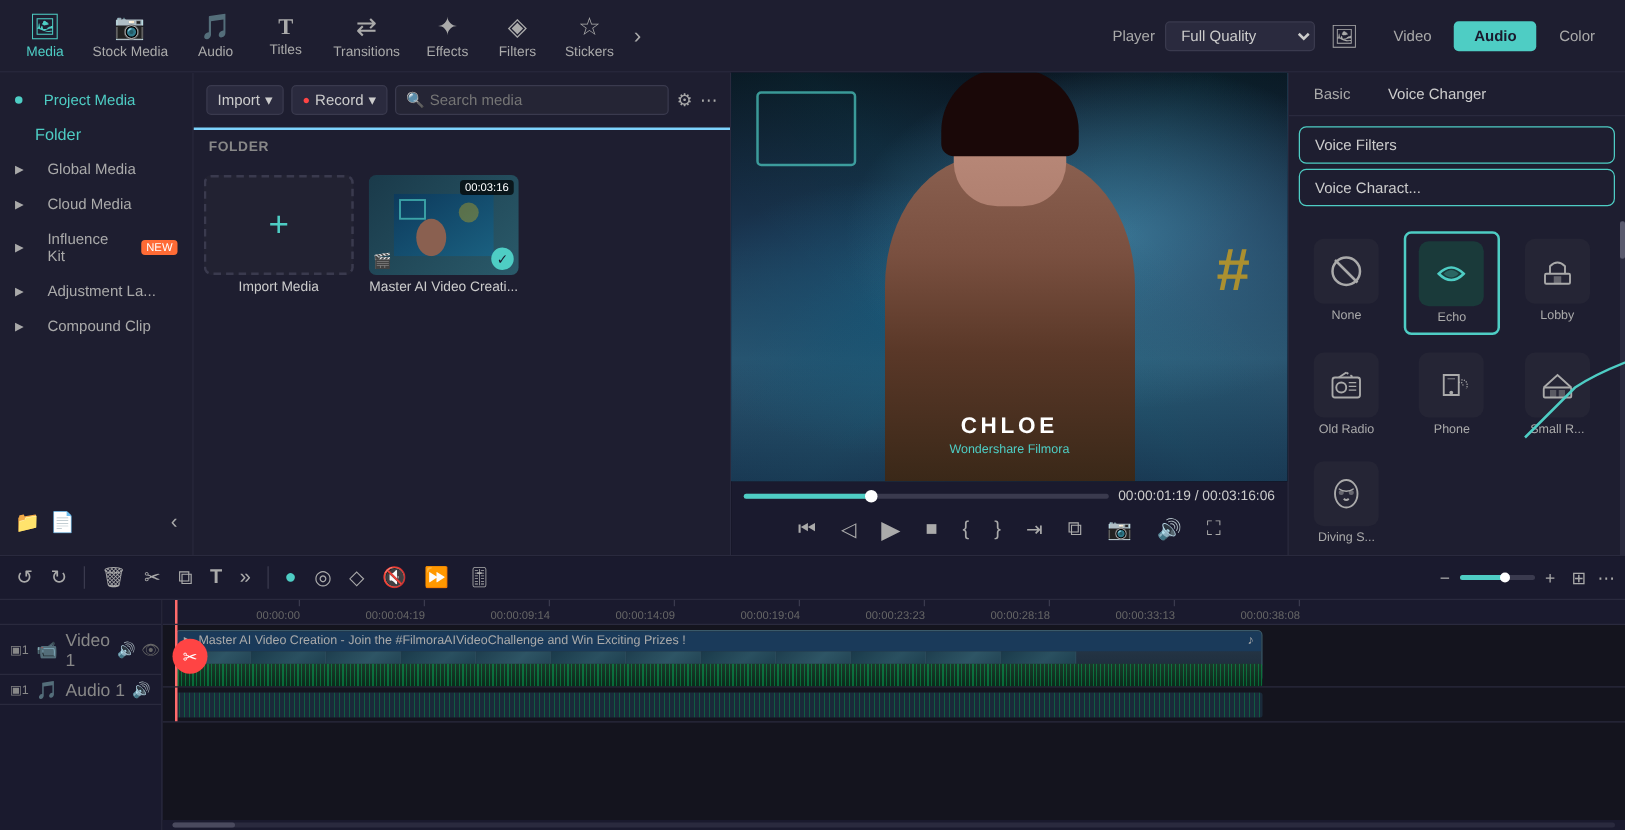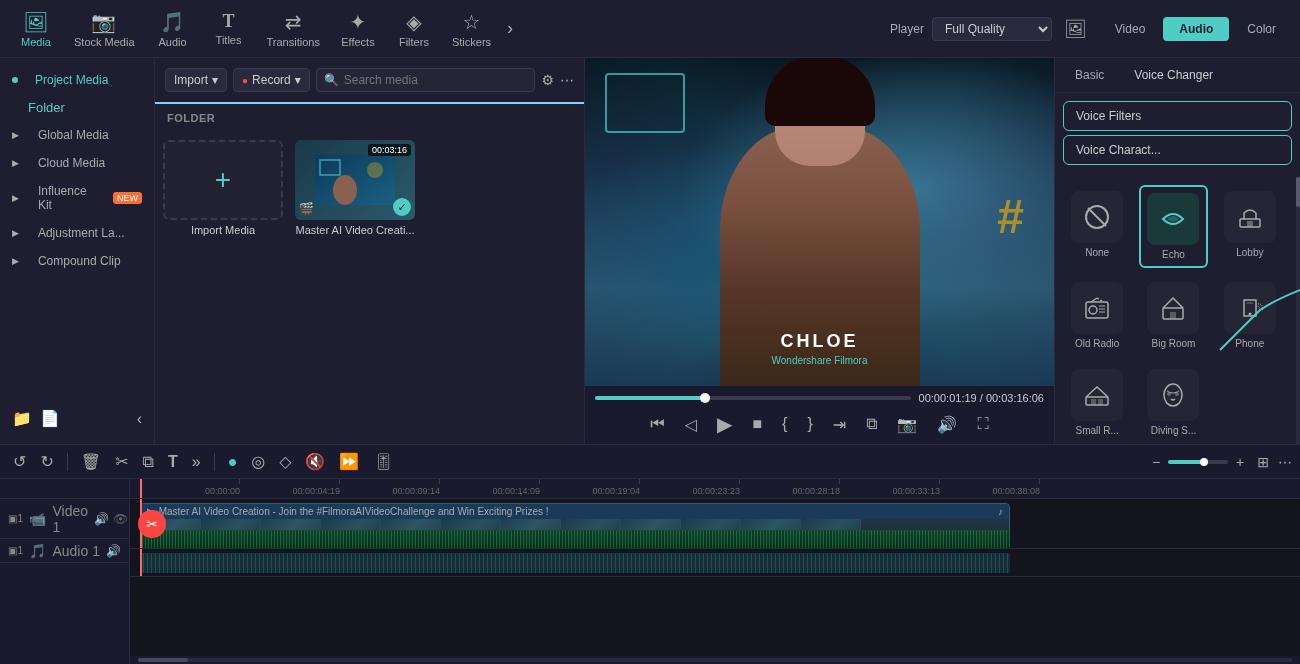--- a/index.html
+++ b/index.html
@@ -476,21 +476,21 @@
       background: none;
       border: none;
       color: #aaa;
       font-size: 16px;
       cursor: pointer;
       padding: 2px 4px;
     }
 
     
     .right-panel {
-      width: 246px;
+      width: 270px;
       background: #1e1e30;
       border-left: 1px solid #2a2a3e;
       display: flex;
       flex-direction: column;
       flex-shrink: 0;
     }
     .sub-tabs {
       display: flex;
       border-bottom: 1px solid #2a2a3e;
       padding: 6px 8px;
@@ -1124,30 +1124,20 @@
               <line x1="16" y1="12" x2="22" y2="12" stroke="#aaa" stroke-width="1"></line>
               <line x1="16" y1="15" x2="22" y2="15" stroke="#aaa" stroke-width="1"></line>
               <line x1="16" y1="18" x2="22" y2="18" stroke="#aaa" stroke-width="1"></line>
               <path d="M8 8 L14 4" stroke="#aaa" stroke-width="1.5"></path>
               <path d="M14 4 L20 8" stroke="#aaa" stroke-width="1.5" stroke-dasharray="2,2"></path>
             </svg>
           </div>
           <span class="voice-label">Old Radio</span>
         </div>
 
-        <div class="voice-item">
-          <div class="voice-icon-box">
-            <svg width="28" height="28" viewBox="0 0 28 28">
-              <rect x="4" y="14" width="20" height="11" rx="1" fill="none" stroke="#aaa" stroke-width="1.5"></rect>
-              <path d="M4 14 L14 4 L24 14" fill="none" stroke="#aaa" stroke-width="1.5"></path>
-              <rect x="11" y="18" width="6" height="7" fill="#aaa" opacity="0.4"></rect>
-            </svg>
-          </div>
-          <span class="voice-label">Big Room</span>
-        </div>
 
         <div class="voice-item">
           <div class="voice-icon-box">
             <svg width="28" height="28" viewBox="0 0 28 28">
               <path d="M8 6h12v16H8z" fill="none" stroke="#aaa" stroke-width="1.5" rx="2"></path>
               <circle cx="14" cy="20" r="1.5" fill="#aaa"></circle>
               <line x1="11" y1="9" x2="17" y2="9" stroke="#aaa" stroke-width="1" opacity="0.6"></line>
               <path d="M20 12 C22 11 24 13 23 15" fill="none" stroke="#aaa" stroke-width="1" stroke-dasharray="1,1"></path>
               <path d="M22 10 C26 9 28 14 26 17" fill="none" stroke="#aaa" stroke-width="1" stroke-dasharray="1,1"></path>
             </svg>

